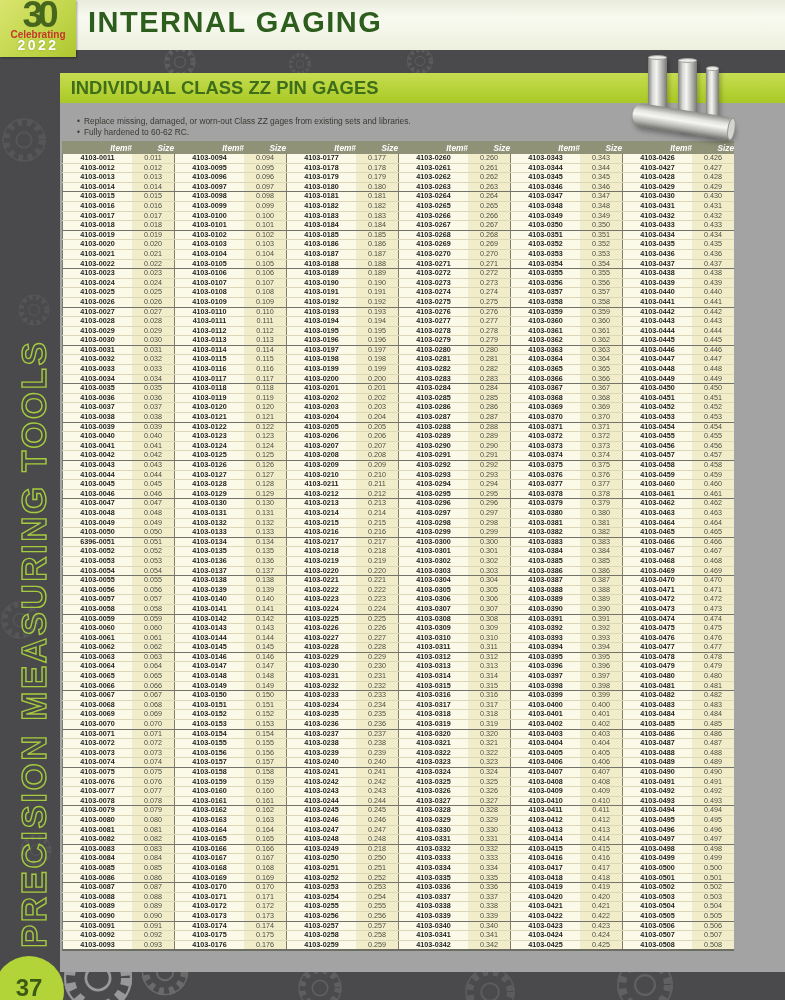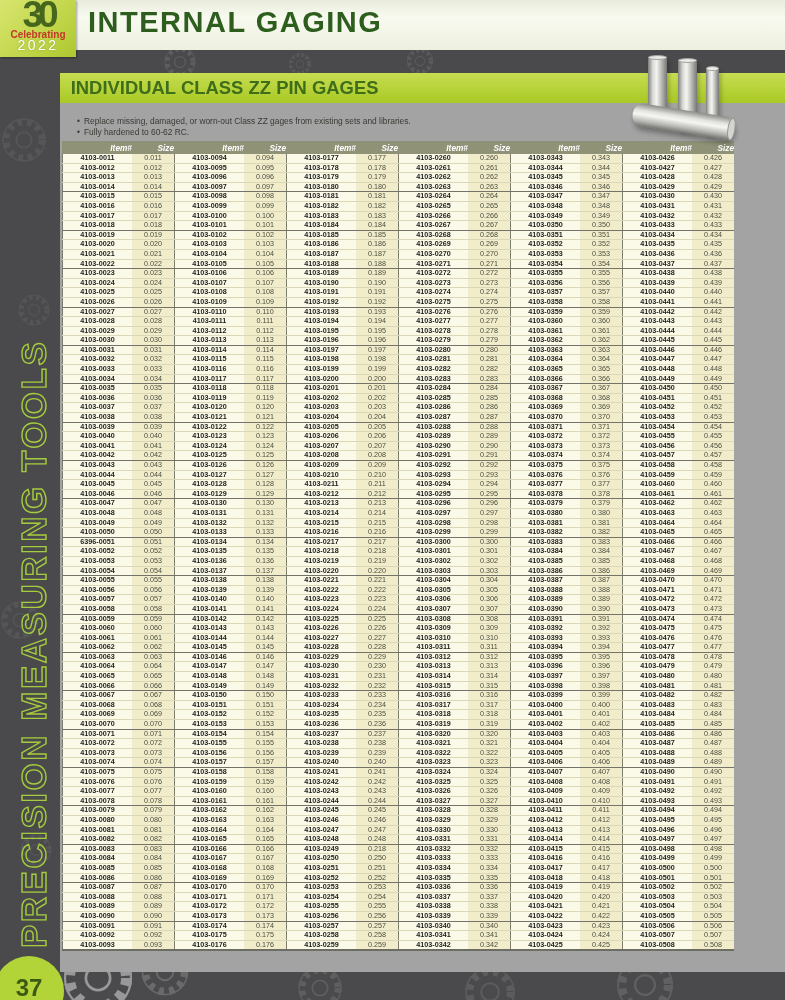--- a/index.html
+++ b/index.html
@@ -15,21 +15,21 @@
   .page-title{position:absolute;left:88px;top:6px;font-size:29px;font-weight:800;
     color:#2e5e1e;letter-spacing:1.5px;white-space:nowrap}
 
   
   .logo{position:absolute;left:0;top:0;width:76px;height:57px;z-index:6;text-align:center;
     background:linear-gradient(135deg,#d9e56f 0%,#bcd242 70%,#aec62f 100%);
     box-shadow:1px 1px 2px rgba(0,0,0,.35)}
   .logo-30{display:block;font-size:37px;line-height:33px;font-weight:900;
     color:#47661d;letter-spacing:-5px;margin-top:-2px}
   .logo-celebrating{display:block;font-size:10px;line-height:8px;font-weight:700;color:#c2372a}
-  .logo-year{display:block;font-size:14px;line-height:13px;font-weight:400;color:#fff;
+  .logo-year{display:block;font-size:14px;line-height:13px;font-weight:700;color:#fff;
     letter-spacing:2.5px;text-shadow:0 0 2px #8aa22a}
 
   
   .page{position:absolute;left:60px;top:73px;width:781px;height:899px;
     background:#a3a3a3;z-index:2}
 
   .banner{height:30px;display:flex;align-items:center;
     background:linear-gradient(180deg,#c6dd52 0%,#b6d238 55%,#aac826 100%)}
   .banner-title{padding-left:11px;font-size:19px;font-weight:800;color:#3f6e1a;
     letter-spacing:0;transform:scaleX(.97);transform-origin:left center;white-space:nowrap}

